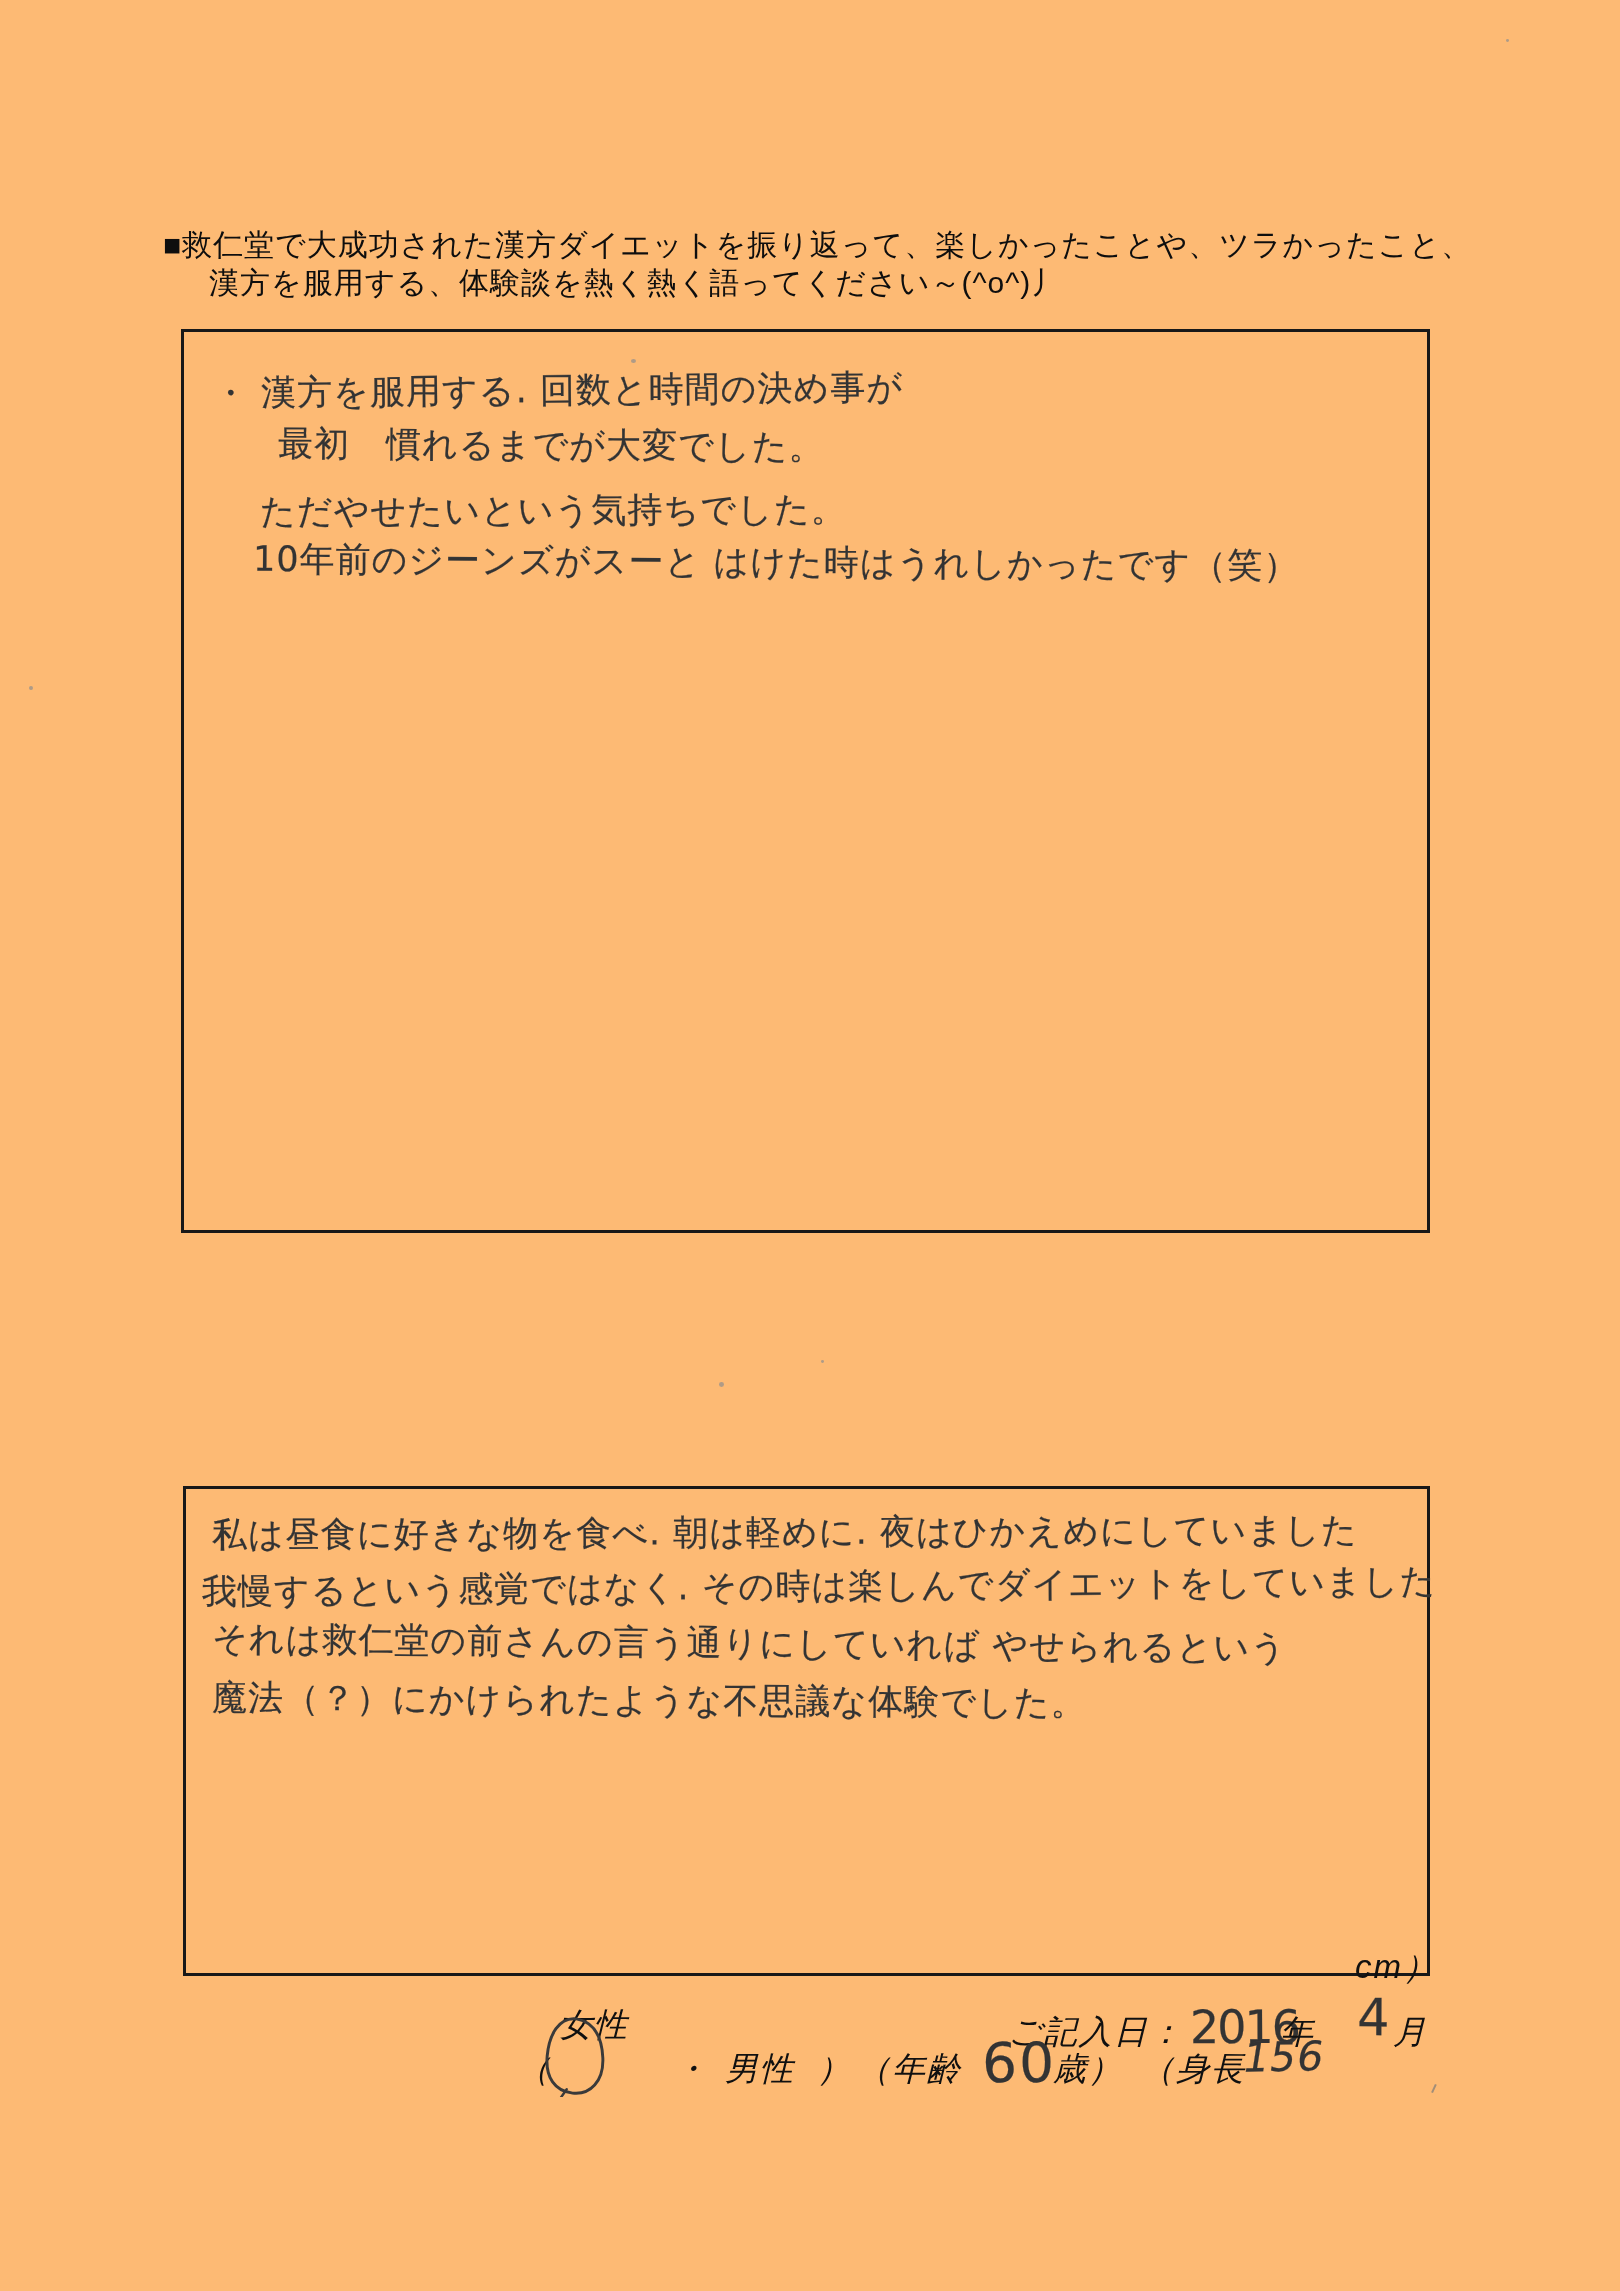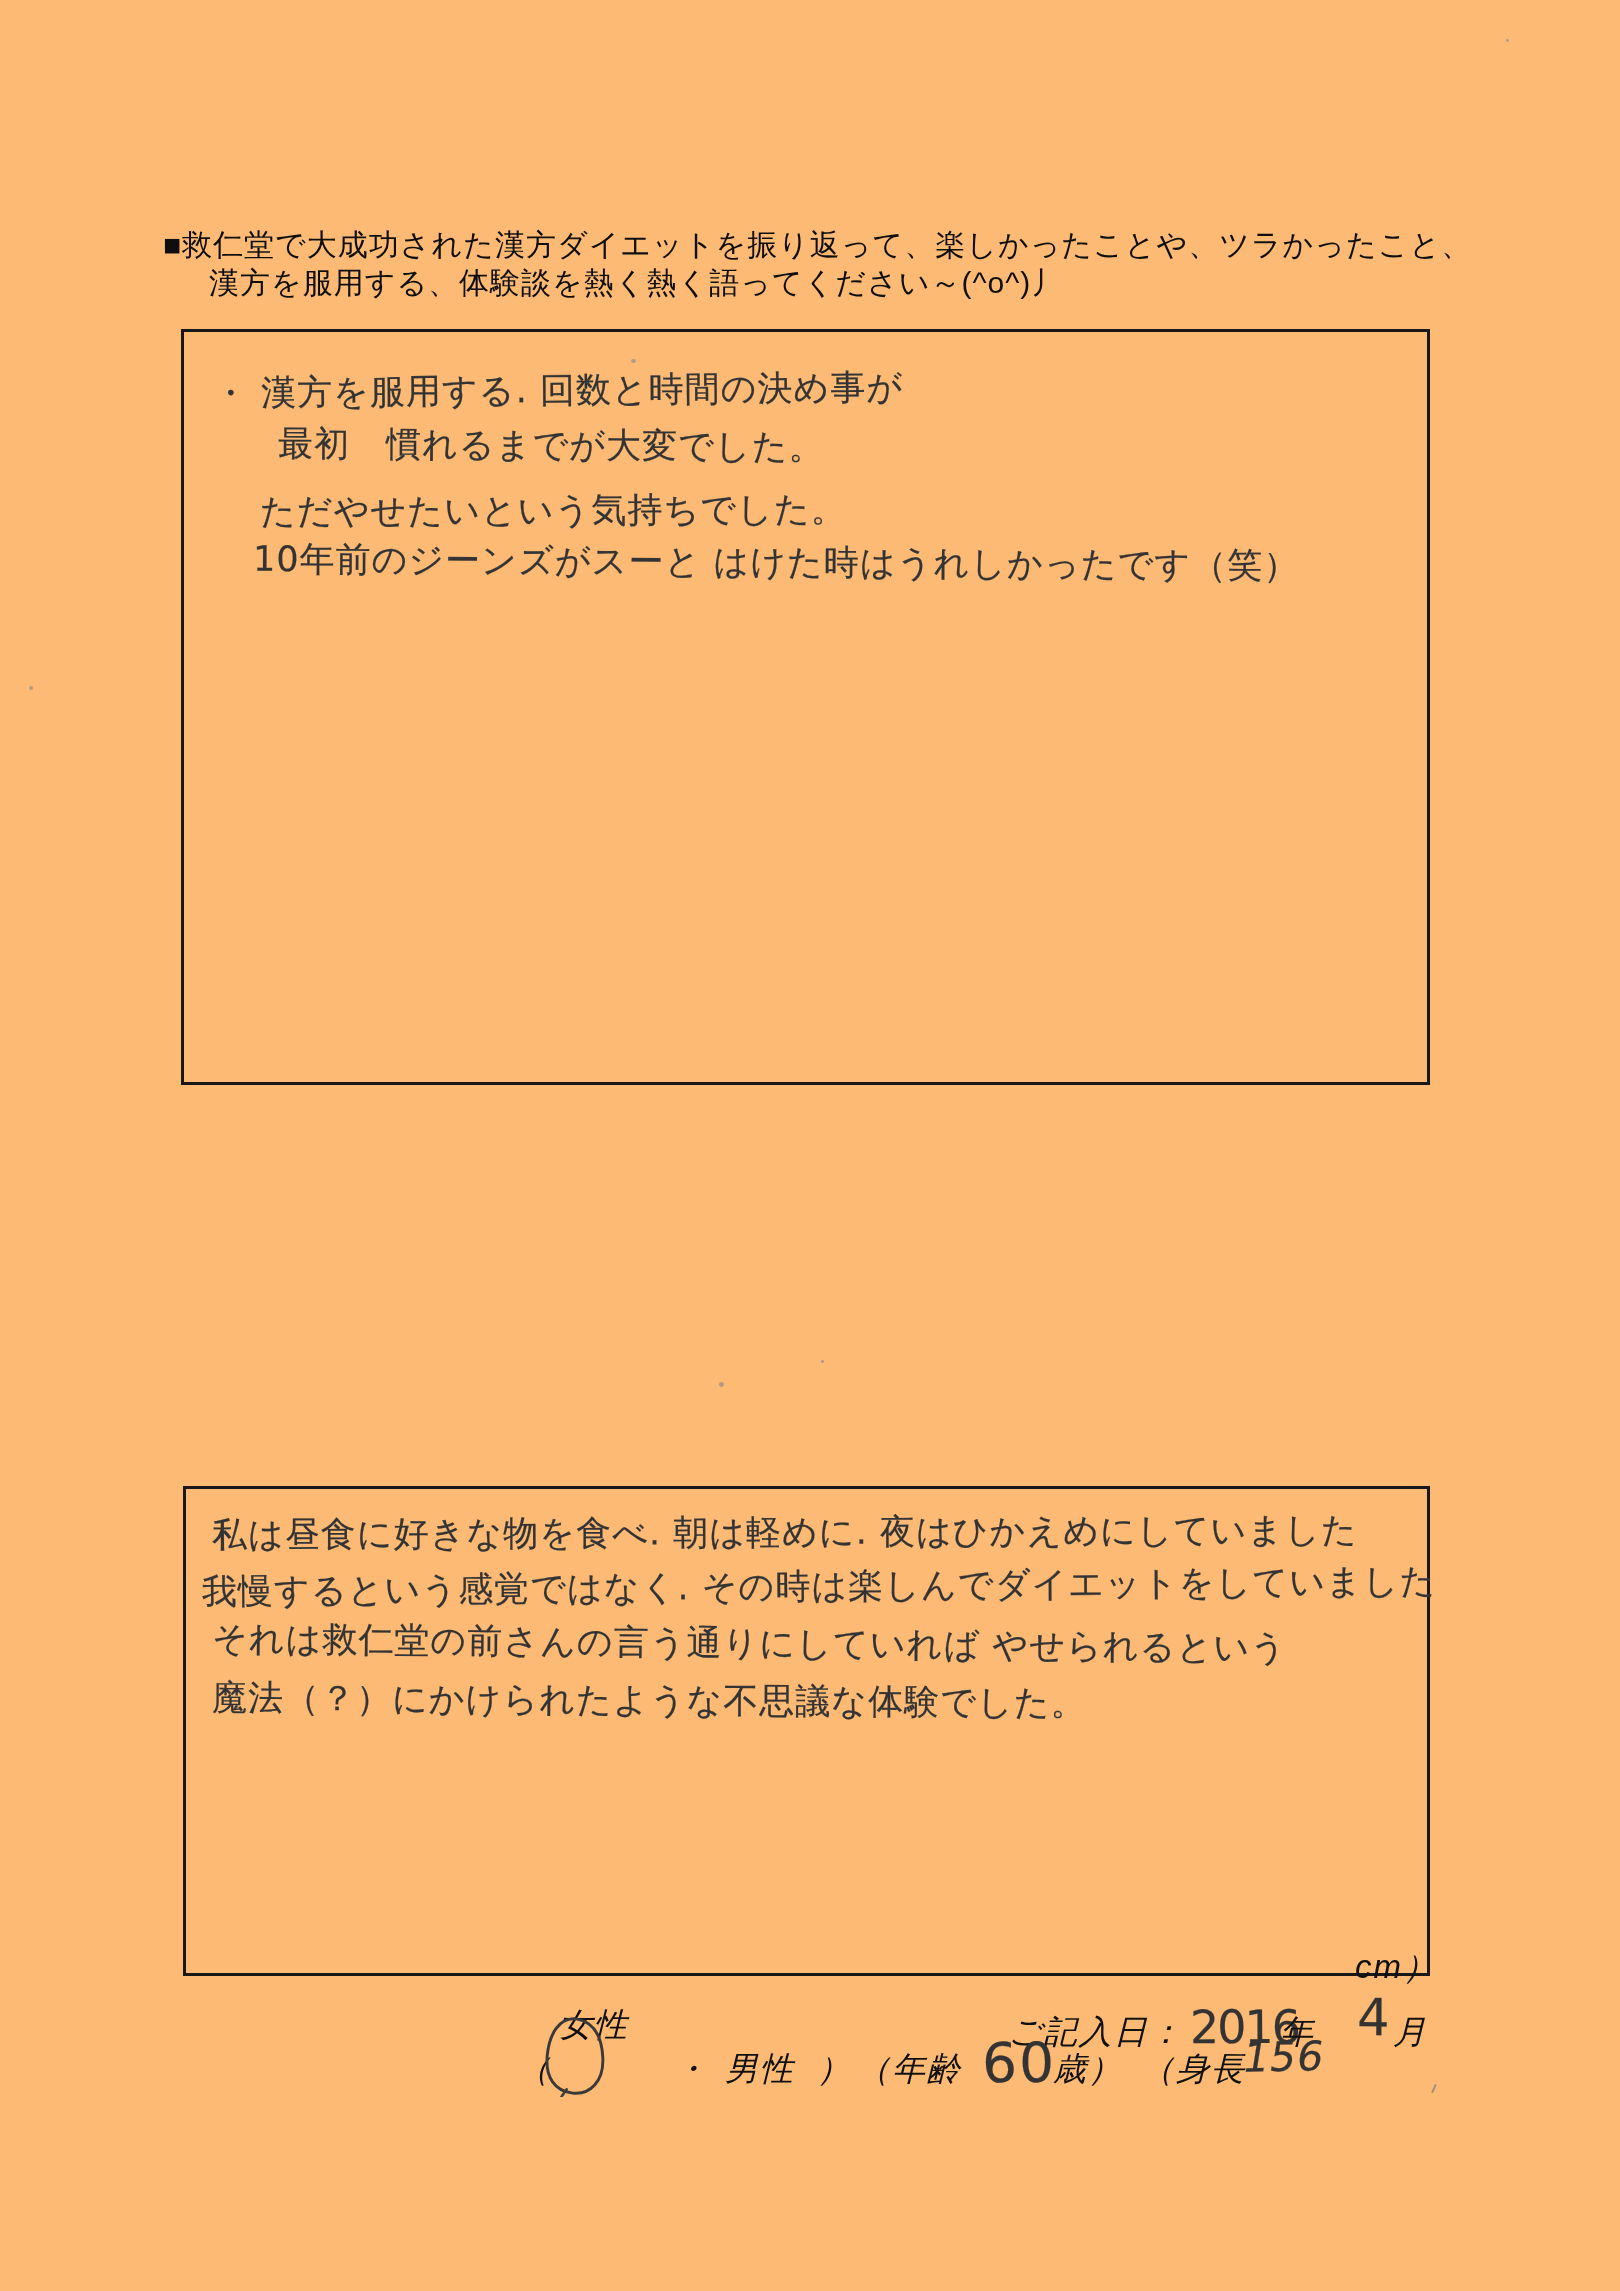--- a/index.html
+++ b/index.html
@@ -89,21 +89,21 @@
 </head>
 <body>
 
 <div class="page">
 
   <div class="printed" style="left:163px; top:226px;">
     <div>■救仁堂で大成功された漢方ダイエットを振り返って、楽しかったことや、ツラかったこと、</div>
     <div class="q-line2">漢方を服用する、体験談を熱く熱く語ってください～(^o^)丿</div>
   </div>
 
-  <div class="answer-box" style="left:181px; top:329px; width:1249px; height:756px;">
+  <div class="answer-box" style="left:181px; top:329px; width:1249px; height:904px;">
     <div class="hw rot-a" style="left:29px;  top:35px;">・ 漢方を服用する. 回数と時間の決め事が</div>
     <div class="hw rot-b" style="left:94px;  top:90px;">最初　慣れるまでが大変でした。</div>
     <div class="hw rot-c" style="left:76px;  top:155px;">ただやせたいという気持ちでした。</div>
     <div class="hw rot-b" style="left:69px;  top:207px;">10年前のジーンズがスーと はけた時はうれしかったです（笑）</div>
   </div>
 
 
   <div class="answer-box" style="left:183px; top:1486px; width:1247px; height:490px;padding-left:8px;">
     <div class="hw rot-c" style="left:25.5px; top:19.6px;">私は昼食に好きな物を食べ. 朝は軽めに. 夜はひかえめにしていました</div>
     <div class="hw rot-a" style="left:15.7px; top:74px;">我慢するという感覚ではなく. その時は楽しんでダイエットをしていました</div>

